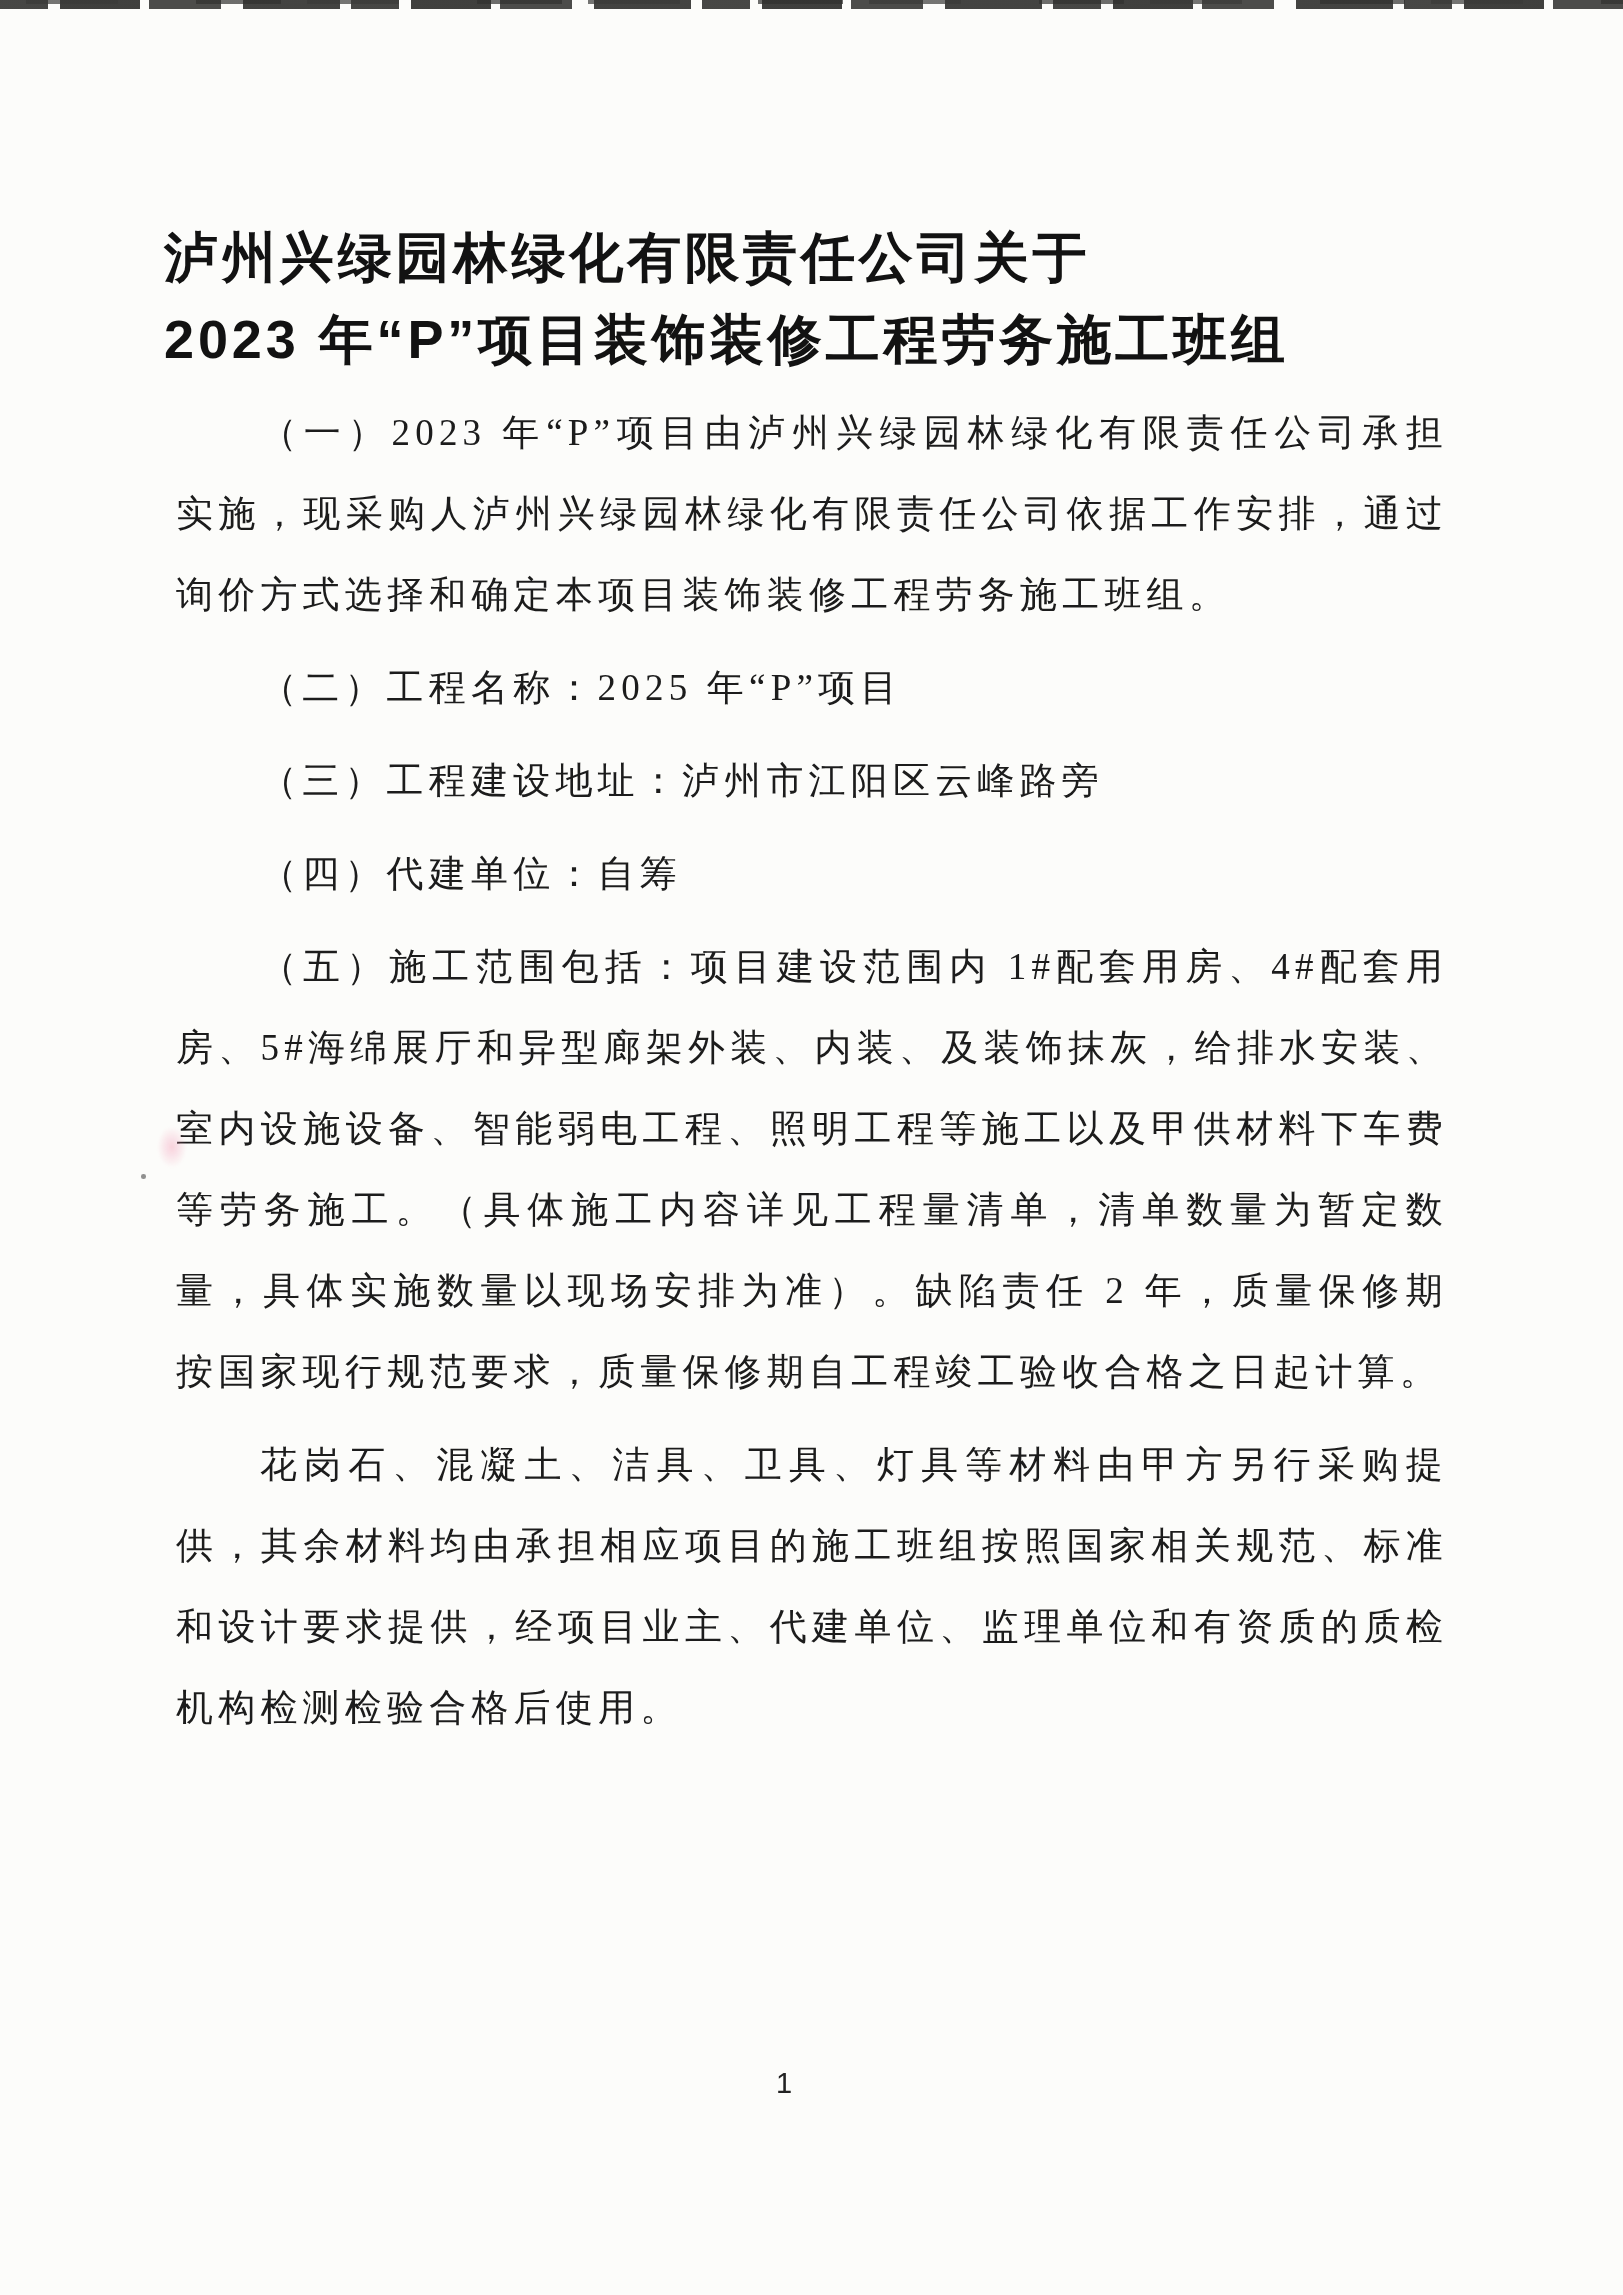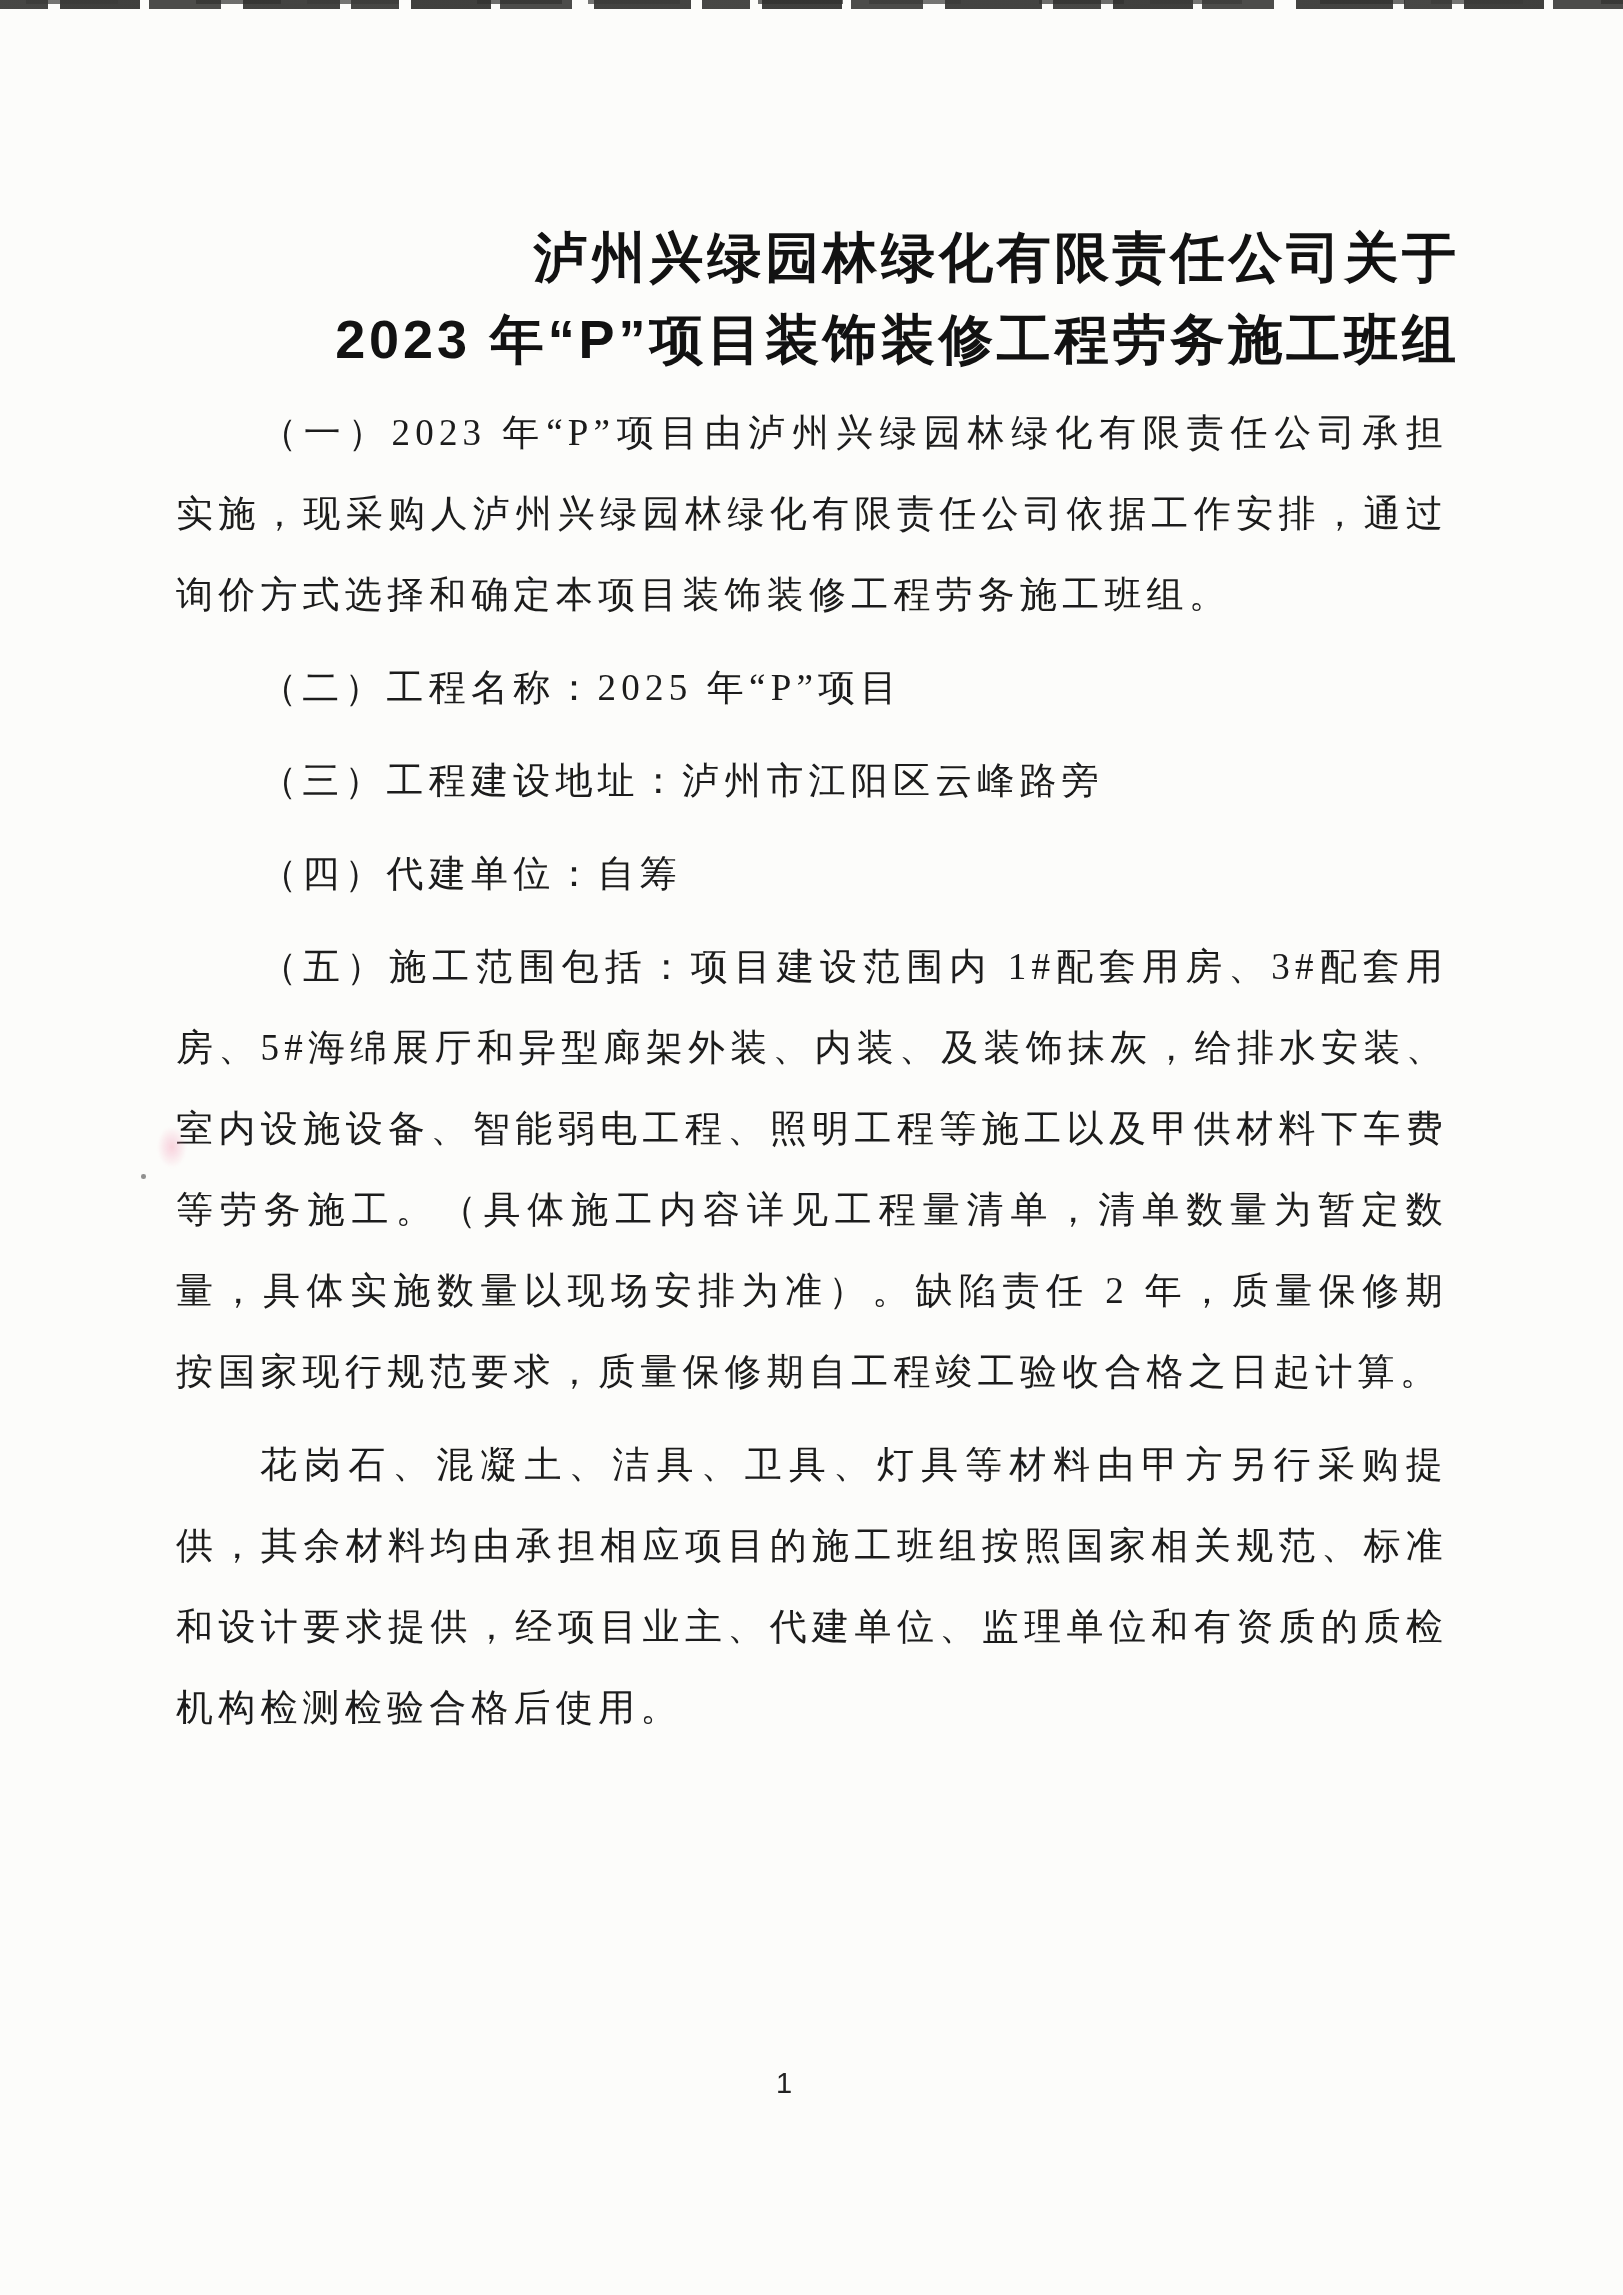--- a/index.html
+++ b/index.html
@@ -48,21 +48,21 @@
     left: 164px;
     width: 1296px;
   }
   .title {
     margin: 216px 0 0 0;
     font-family: "Liberation Sans", sans-serif;
     font-weight: 700;
     font-size: 54px;
     line-height: 82px;
     letter-spacing: 3.9px;
-    text-align: right;
+    text-align: left;
     color: #121212;
   }
   .title .tline { display: block; }
   .section-heading {
     font-family: "Liberation Sans", sans-serif;
     font-weight: 700;
     font-size: 37px;
     line-height: 47px;
     letter-spacing: 2.6px;
     margin: 98px 0 17px 36px;
@@ -120,21 +120,21 @@
     <h1 class="title">
       <span class="tline">泸州兴绿园林绿化有限责任公司关于</span>
       <span class="tline">2023 年“P”项目装饰装修工程劳务施工班组</span>
     </h1>
 
 
     <p class="para">（一）2023 年“P”项目由泸州兴绿园林绿化有限责任公司承担实施，现采购人泸州兴绿园林绿化有限责任公司依据工作安排，通过询价方式选择和确定本项目装饰装修工程劳务施工班组。</p>
     <p class="para">（二）工程名称：2025 年“P”项目</p>
     <p class="para">（三）工程建设地址：泸州市江阳区云峰路旁</p>
     <p class="para">（四）代建单位：自筹</p>
-    <p class="para">（五）施工范围包括：项目建设范围内 1#配套用房、3#配套用房、5#海绵展厅和异型廊架外装、内装、及装饰抹灰，给排水安装、室内设施设备、智能弱电工程、照明工程等施工以及甲供材料下车费等劳务施工。（具体施工内容详见工程量清单，清单数量为暂定数量，具体实施数量以现场安排为准）。缺陷责任 2 年，质量保修期按国家现行规范要求，质量保修期自工程竣工验收合格之日起计算。</p>
+    <p class="para">（五）施工范围包括：项目建设范围内 1#配套用房、4#配套用房、5#海绵展厅和异型廊架外装、内装、及装饰抹灰，给排水安装、室内设施设备、智能弱电工程、照明工程等施工以及甲供材料下车费等劳务施工。（具体施工内容详见工程量清单，清单数量为暂定数量，具体实施数量以现场安排为准）。缺陷责任 2 年，质量保修期按国家现行规范要求，质量保修期自工程竣工验收合格之日起计算。</p>
     <p class="para">花岗石、混凝土、洁具、卫具、灯具等材料由甲方另行采购提供，其余材料均由承担相应项目的施工班组按照国家相关规范、标准和设计要求提供，经项目业主、代建单位、监理单位和有资质的质检机构检测检验合格后使用。</p>
 
   </div>
 
   <div class="pink-smudge"></div>
   <div class="speck"></div>
 
   <div class="page-number">1</div>
 
 </div>

